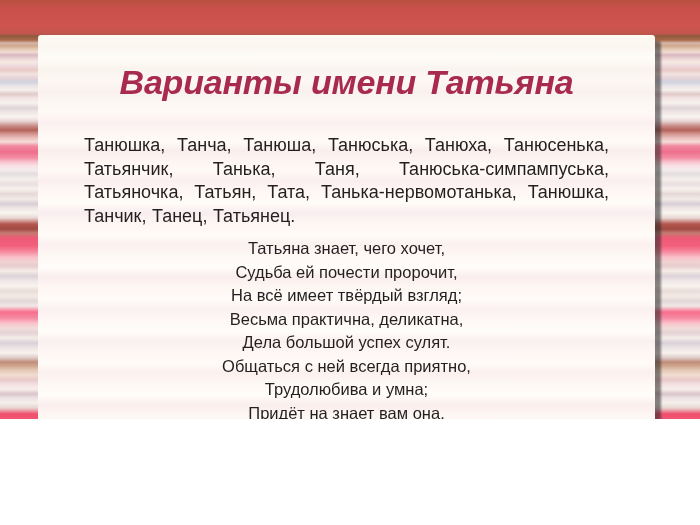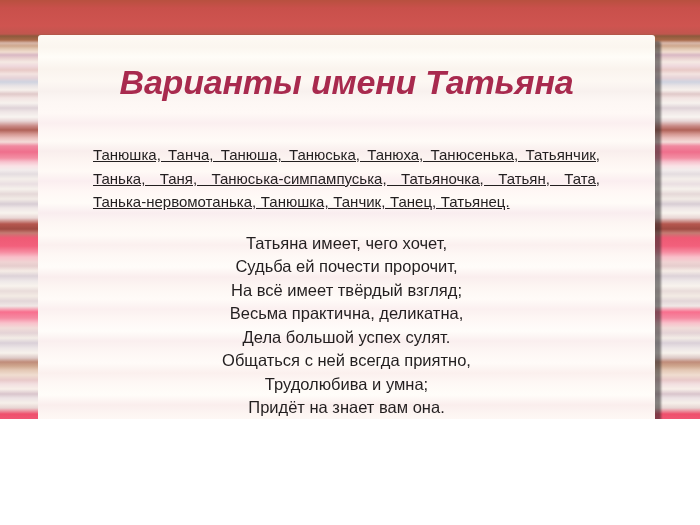--- a/index.html
+++ b/index.html
@@ -217,29 +217,28 @@
     font-size: 34px;
     font-weight: bold;
     font-style: italic;
     letter-spacing: -0.2px;
     color: #a82a4e;
     white-space: nowrap;
   }
 
   
   .names {
-    margin: 17px;
+    margin: 8px;
     padding: 24px 16px 0 16px;
     text-align: justify;
     text-align-last: left;
-    font-size: 15px;
+    font-size: 18px;
     line-height: 23.5px;
     color: #231f20;
     word-spacing: 0.5px;
-    text-decoration: underline;
   }
   .poem {
     margin: 0;
     padding: 1px 0 0 0;
     text-align: center;
     font-size: 16.5px;
     line-height: 23.5px;
     color: #231f20;
     list-style: none;
   }
@@ -285,21 +284,21 @@
   <div class="card-shadow"></div>
 
   <div class="card">
     <div class="card-inner">
 
       <h1 class="title">Варианты имени Татьяна</h1>
 
       <p class="names">Танюшка, Танча, Танюша, Танюська, Танюха, Танюсенька, Татьянчик, Танька, Таня, Танюська-симпампуська, Татьяночка, Татьян, Тата, Танька-нервомотанька, Танюшка, Танчик, Танец, Татьянец.</p>
 
       <div class="poem">
-        <span class="poem-line">Татьяна имеет, чего хочет,</span>
+        <span class="poem-line">Татьяна знает, чего хочет,</span>
         <span class="poem-line">Судьба ей почести пророчит,</span>
         <span class="poem-line">На всё имеет твёрдый взгляд;</span>
         <span class="poem-line">Весьма практична, деликатна,</span>
         <span class="poem-line">Дела большой успех сулят.</span>
         <span class="poem-line">Общаться с ней всегда приятно,</span>
         <span class="poem-line">Трудолюбива и умна;</span>
         <span class="poem-line">Придёт на знает вам она.</span>
       </div>
 
     </div>

